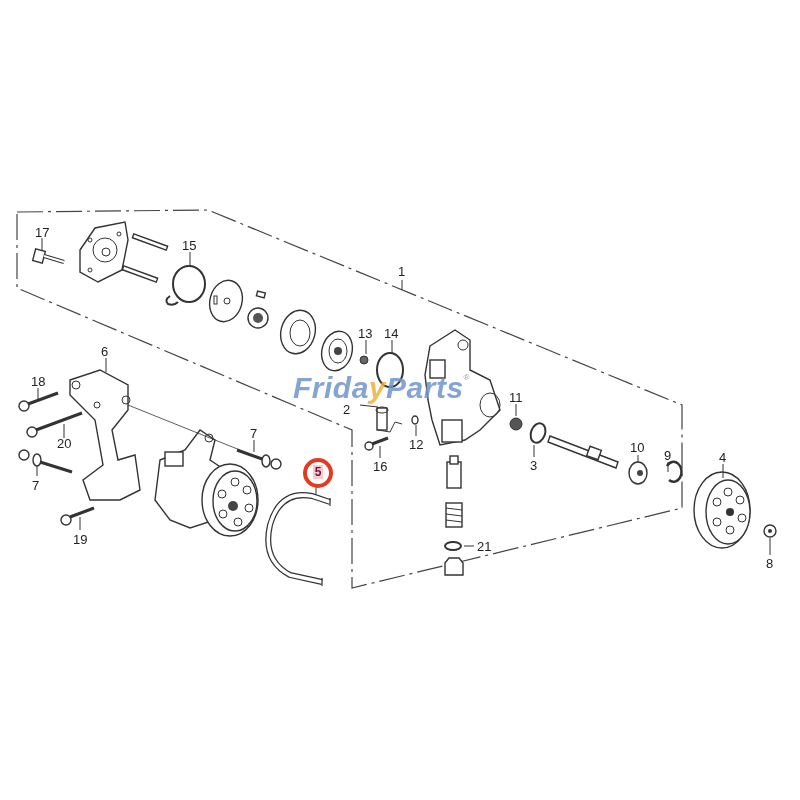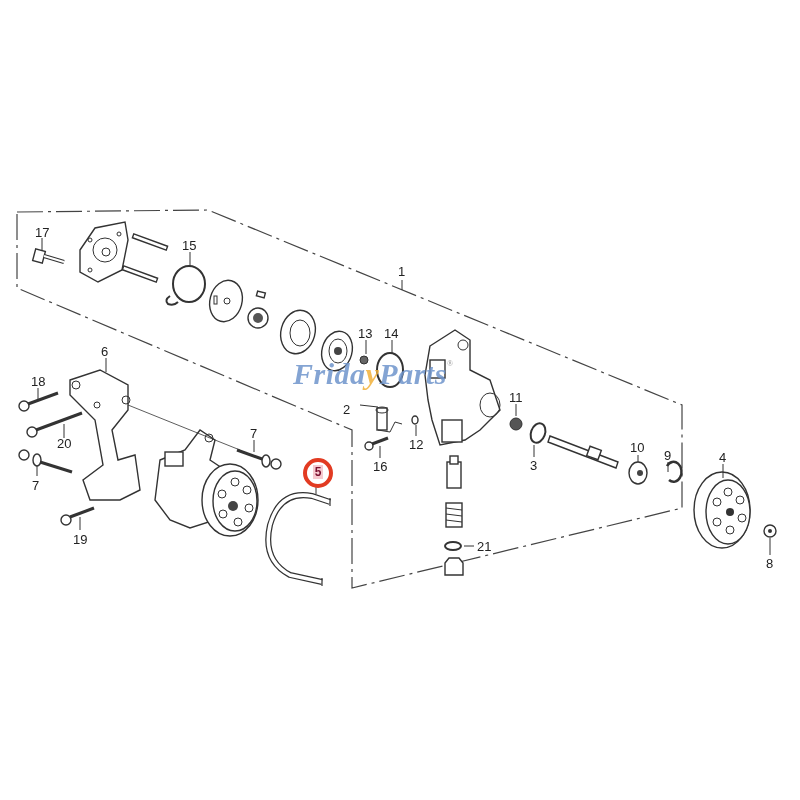--- a/index.html
+++ b/index.html
@@ -3,21 +3,21 @@
   <meta charset="utf-8">
   <style>
     html, body { margin:0; padding:0; background:#ffffff; }
     body { width:800px; height:800px; position:relative; overflow:hidden; font-family:"Liberation Sans", sans-serif; }
     #diagram { position:absolute; left:0; top:0; width:800px; height:800px; }
     .callout { font-family:"Liberation Sans", sans-serif; font-size:13px; fill:#222; }
     .part { fill:#fff; stroke:#333; stroke-width:1.4; }
     .thin { fill:none; stroke:#333; stroke-width:1; }
     .lead { stroke:#333; stroke-width:1; }
     .boundary { fill:none; stroke:#444; stroke-width:1.2; stroke-dasharray:26 5 3 5; }
-    .watermark { position:absolute; left:293px; top:357px; font-family:Liberation Serif, serif; font-style:italic; font-weight:bold; font-size:30px; color:#6f95cc; opacity:0.85; letter-spacing:0.5px; pointer-events:none; }
+    .watermark { position:absolute; left:293px; top:371px; font-family:Liberation Sans, sans-serif; font-style:italic; font-weight:bold; font-size:30px; color:#6f95cc; opacity:0.85; letter-spacing:0.5px; pointer-events:none; }
     .watermark .tick { color:#f2b13a; }
     .watermark sup { font-size:8px; font-weight:normal; font-style:normal; color:#888; vertical-align:top; position:relative; top:2px; }
     .highlight-badge { position:absolute; left:303px; top:458px; width:22px; height:22px; border:4px solid #e23b22; border-radius:50%; background:#fff; text-align:center; }
     .highlight-badge span { display:inline-block; margin-top:3px; background:#f6c9cf; color:#7a1030; font-size:12px; font-weight:bold; line-height:14px; padding:0 2px; }
   </style>
 </head>
 <body>
 
 <svg id="diagram" viewBox="0 0 800 800" xmlns="http://www.w3.org/2000/svg">
 

